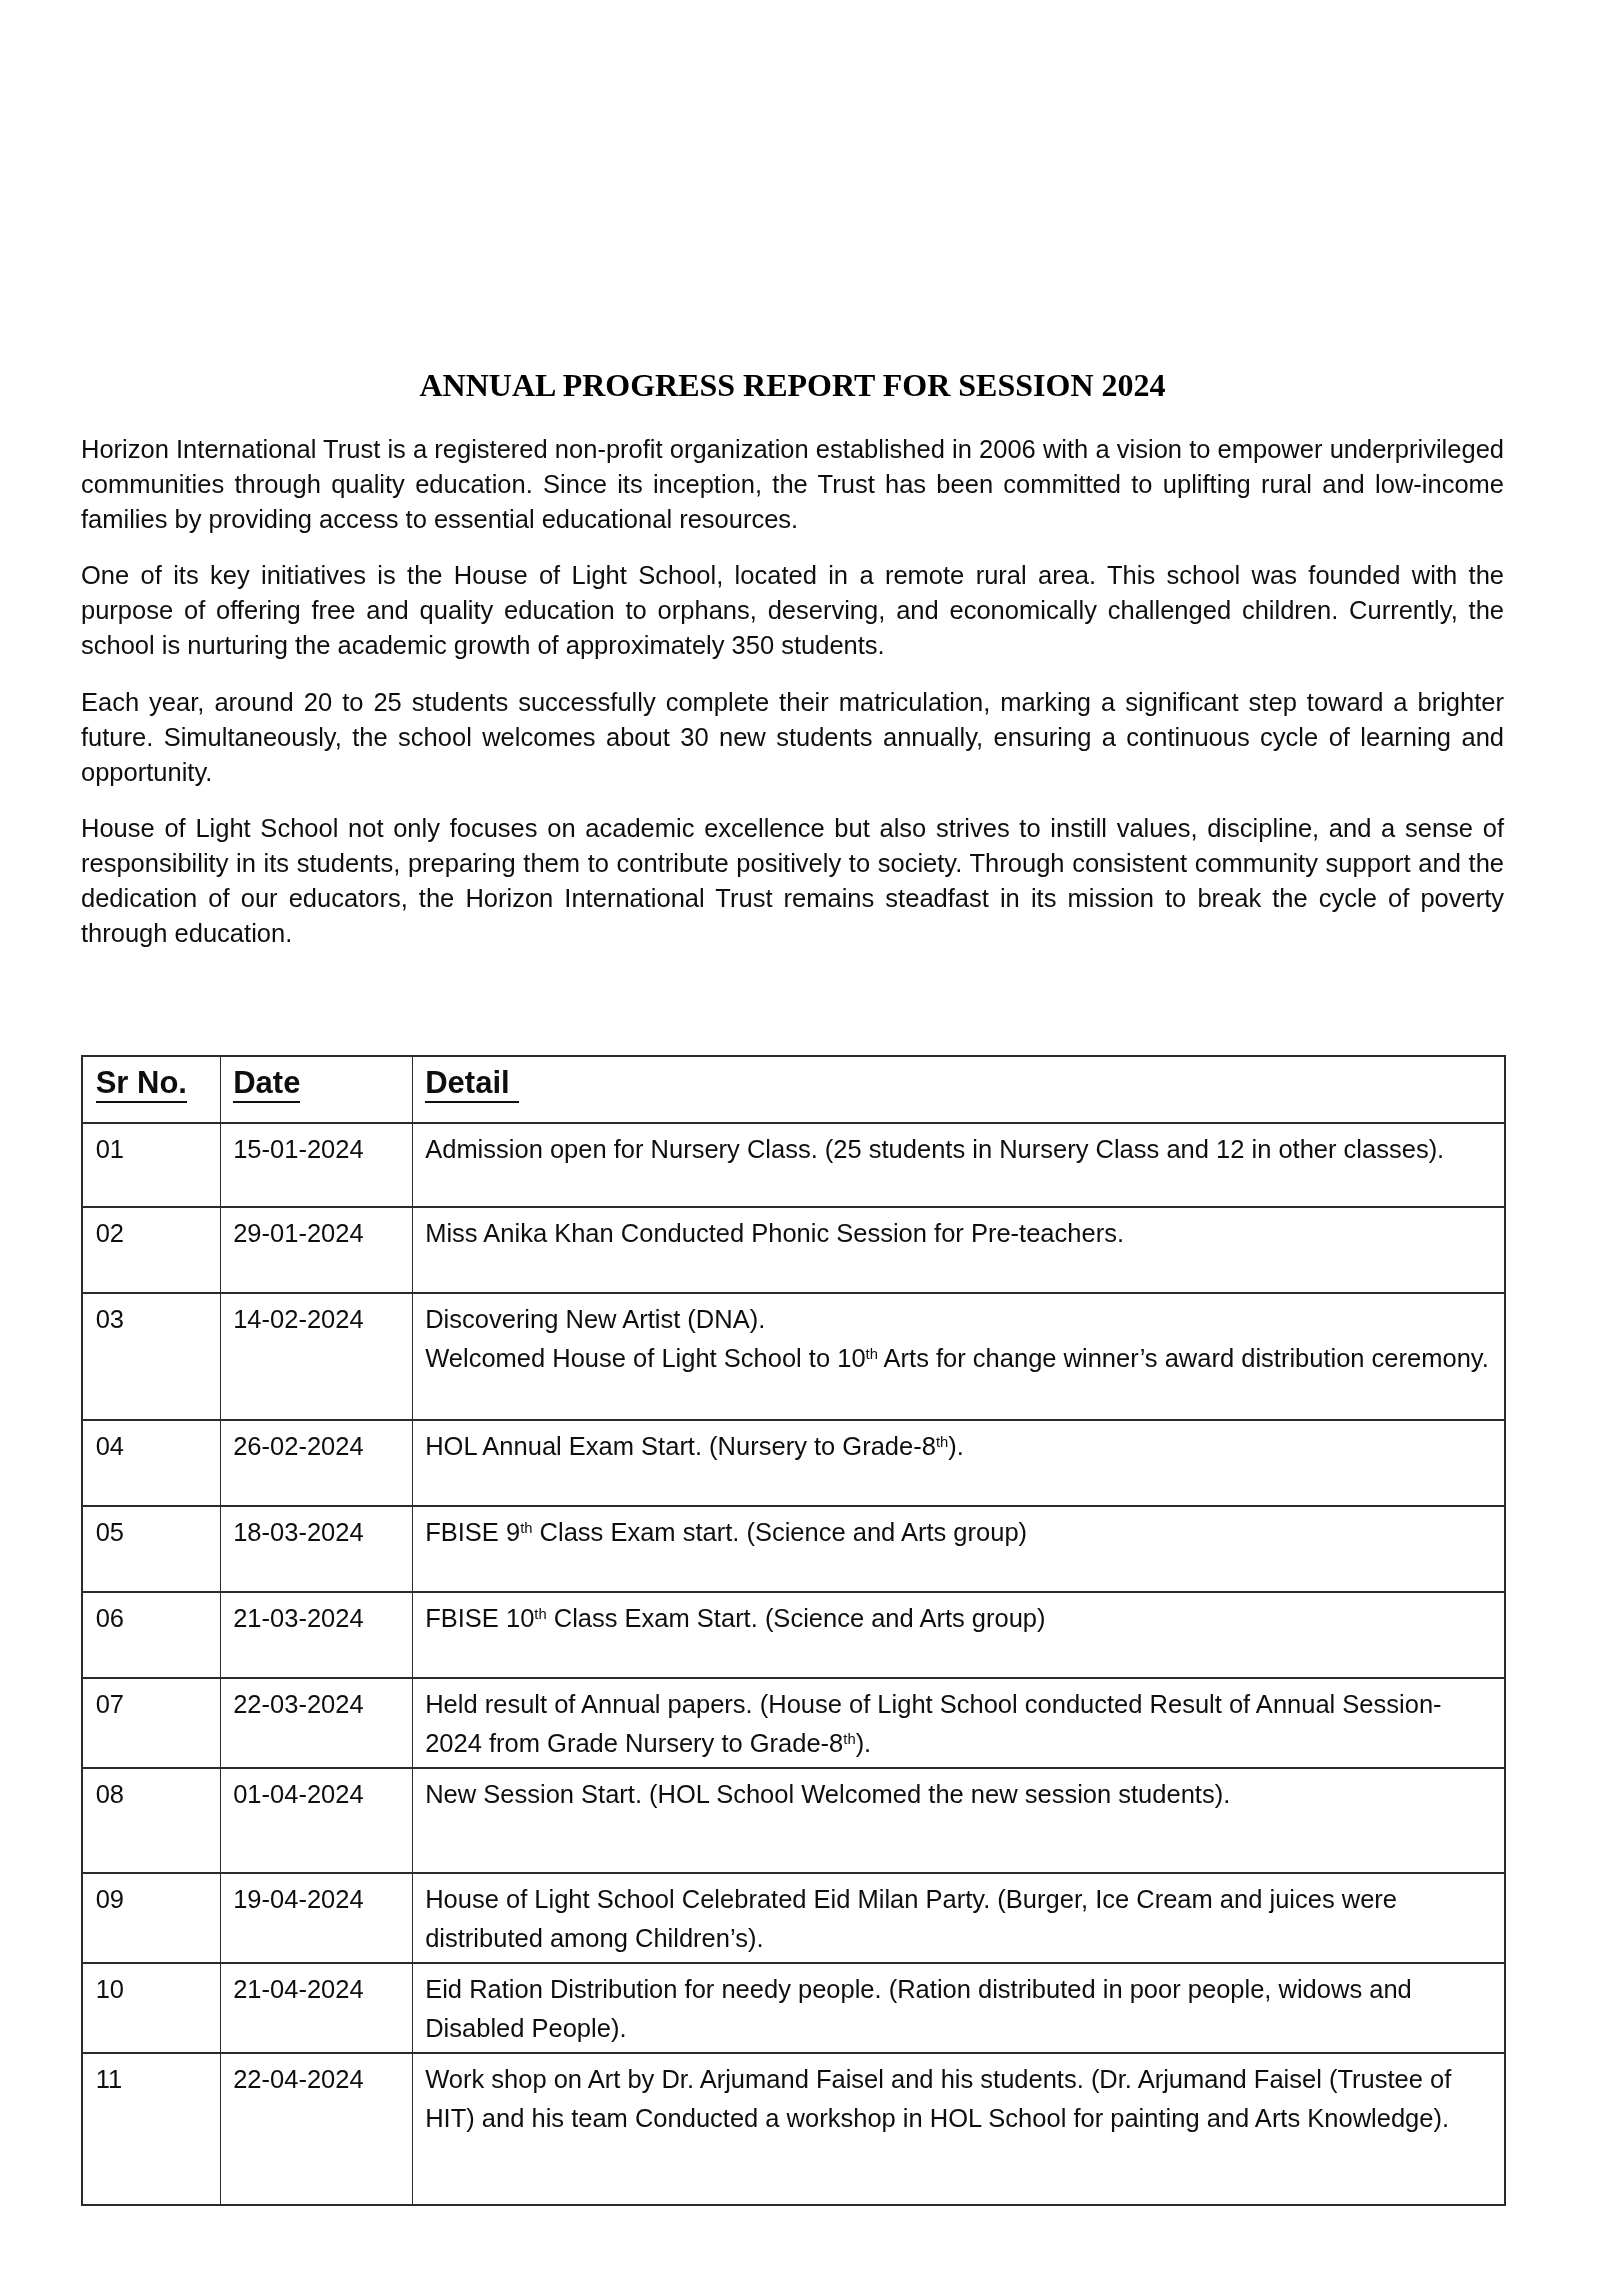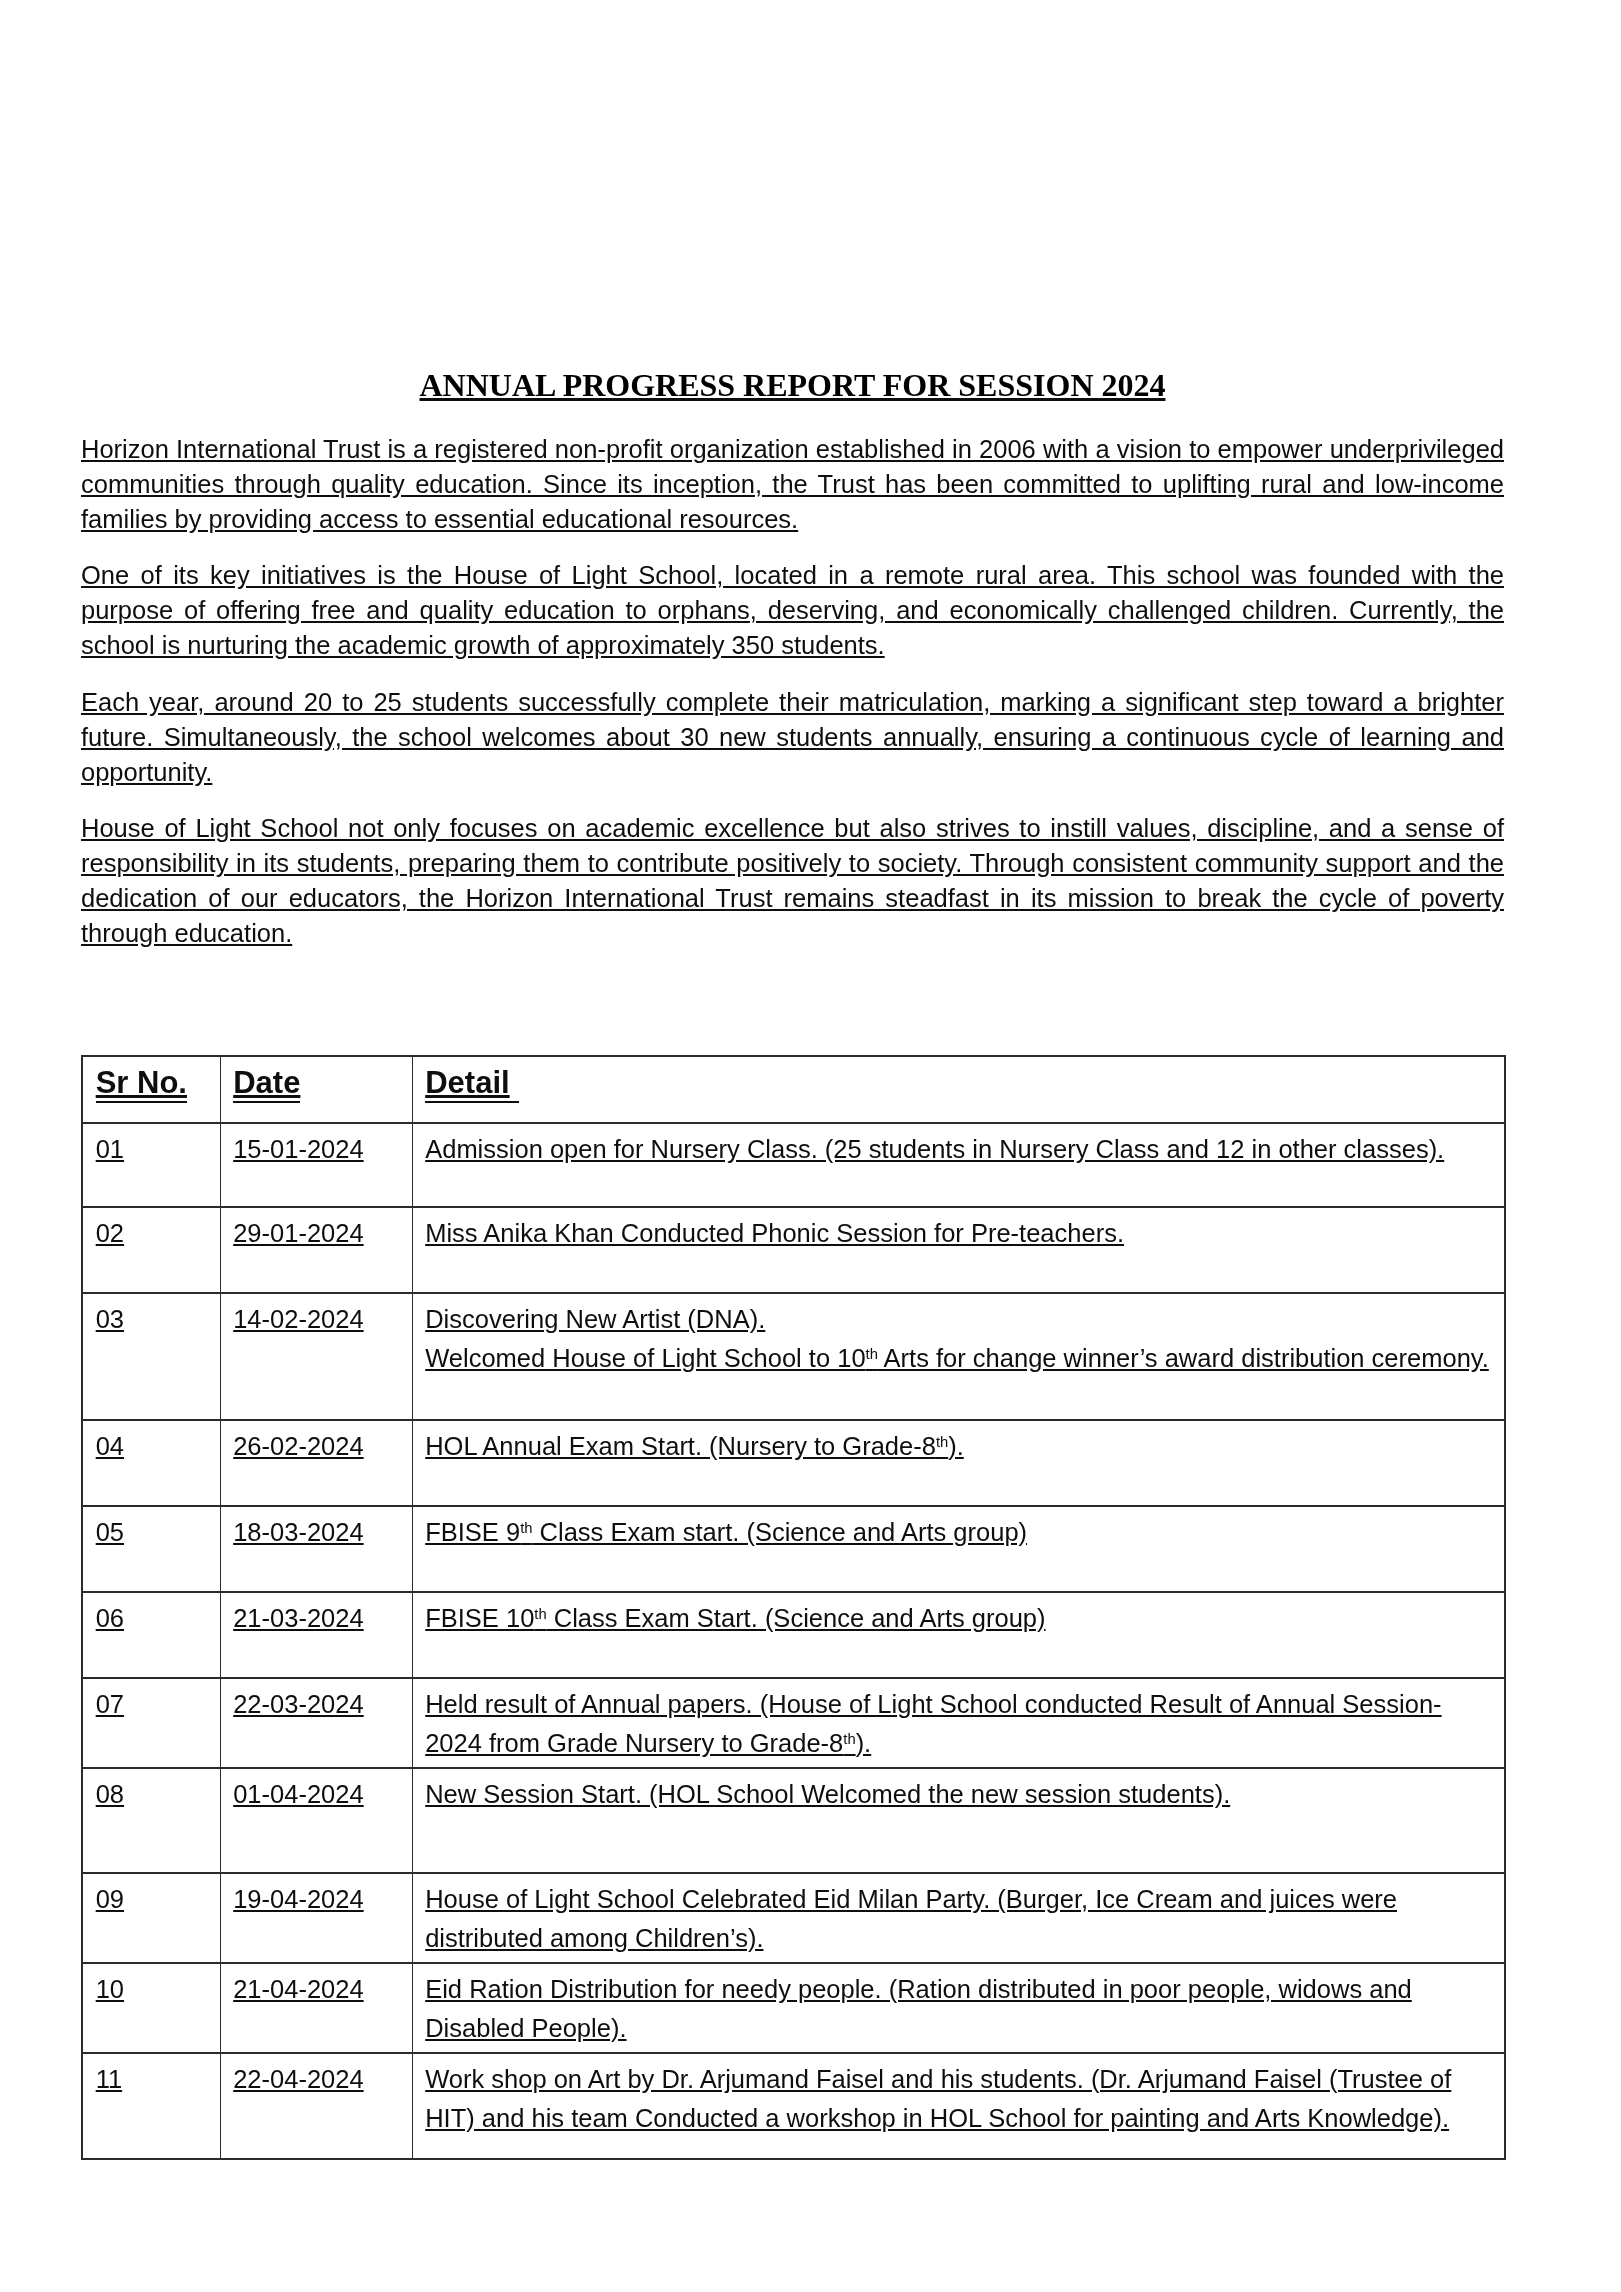--- a/index.html
+++ b/index.html
@@ -4,21 +4,21 @@
 <style>
   html,body{margin:0;padding:0;}
   body{
     width:1621px;height:2293px;overflow:hidden;
     background:#ffffff;color:#0e0e0e;
     font-family:"Liberation Sans","DejaVu Sans",sans-serif;
     box-sizing:border-box;
   }
   .page{
     width:1621px;height:2293px;overflow:hidden;
-    padding:365px 0 0 81px;box-sizing:border-box;text-decoration:underline;
+    padding:365px 0 0 81px;box-sizing:border-box;
   }
   .content{width:1423px;}
   h1.doc-title{
     font-family:"Liberation Serif","DejaVu Serif",serif;
     font-size:32px;line-height:41px;font-weight:bold;color:#000;
     text-align:center;margin:0 0 25.5px 0;
   }
   p.para{
     font-size:25.5px;line-height:35px;
     text-align:justify;color:#0e0e0e;
@@ -127,21 +127,21 @@
         <tr style="height:84px">
           <td>09</td>
           <td>19-04-2024</td>
           <td>House of Light School Celebrated Eid Milan Party. (Burger, Ice Cream and juices were distributed among Children’s).</td>
         </tr>
         <tr style="height:84px">
           <td>10</td>
           <td>21-04-2024</td>
           <td>Eid Ration Distribution for needy people. (Ration distributed in poor people, widows and Disabled People).</td>
         </tr>
-        <tr style="height:106px">
+        <tr style="height:152px">
           <td>11</td>
           <td>22-04-2024</td>
           <td>Work shop on Art by Dr. Arjumand Faisel and his students. (Dr. Arjumand Faisel (Trustee of HIT) and his team Conducted a workshop in HOL School for painting and Arts Knowledge).</td>
         </tr>
       </tbody>
     </table>
 
   </div>
 </div>
 

